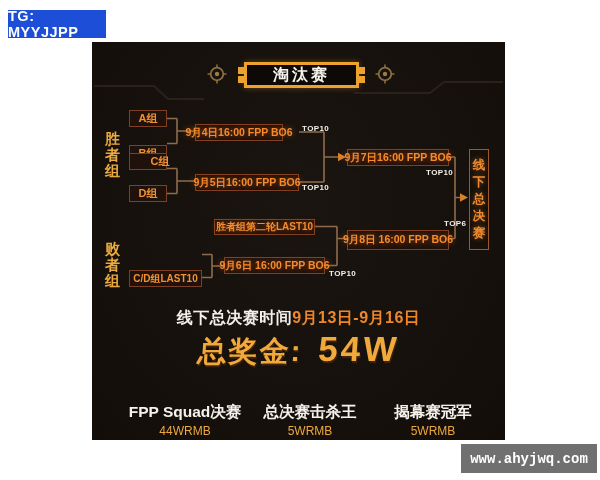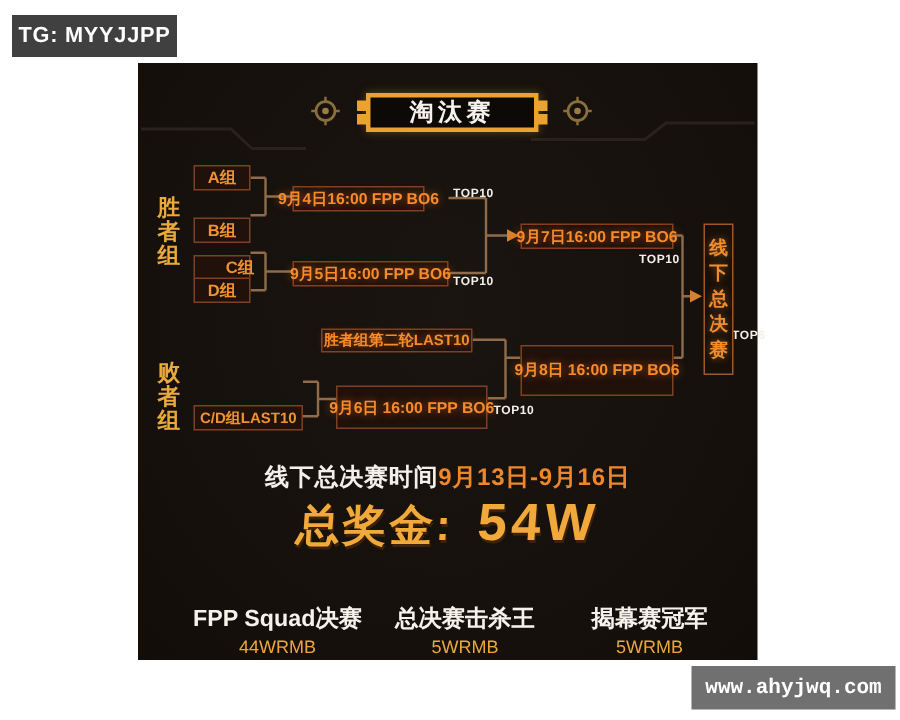--- a/index.html
+++ b/index.html
@@ -3,22 +3,22 @@
 <meta charset="utf-8">
 <style>
   * { margin:0; padding:0; box-sizing:border-box; }
   html,body { width:600px; height:480px; }
   body {
     position:relative; background:#ffffff; overflow:hidden;
     font-family:"Liberation Sans","DejaVu Sans",sans-serif;
   }
   
   .tg-badge {
-    position:absolute; left:8px; top:10px; width:110px; height:28px;
-    background:#404040; color:#fdfdfd; font-size:14.5px; font-weight:bold;
+    position:absolute; left:8px; top:10px; width:98px; height:28px;
+    background:#1d4ed8; color:#fdfdfd; font-size:14.5px; font-weight:bold;
     letter-spacing:.5px; display:flex; align-items:center; justify-content:center;
   }
   
   .panel {
     position:absolute; left:92px; top:42px; width:413px; height:398px;
     background:radial-gradient(ellipse at 50% 40%, #1a1510 0%, #15100c 70%, #120d09 100%);
   }
   
   .title-box {
     position:absolute; left:152px; top:20px; width:115px; height:26px;
@@ -39,39 +39,39 @@
   }
   .winners-label { left:10px; top:89px; }
   .losers-label { left:10px; top:199px; }
   
   .gbox, .mbox {
     position:absolute; display:flex; align-items:center; justify-content:center;
     border:1.5px solid #7e4024; background:#20110b; white-space:nowrap;
   }
   .gbox { width:38px; height:17px; color:#f09233; font-size:11px; font-weight:bold; }
   .g-a { left:37px; top:68px; } .g-b { left:37px; top:103px; }
-  .g-c { left:37px; top:128px;padding-left:24px; } .g-d { left:37px; top:143px; }
+  .g-c { left:37px; top:111px;padding-left:24px; } .g-d { left:37px; top:143px; }
   .mbox {
     color:#f78b2b; font-size:10.5px; font-weight:bold;
     text-shadow:0 0 6px rgba(244,120,30,.55);
   }
   .m-r1a { left:103px; top:82px; width:88px; height:17px; }
   .m-r1b { left:103px; top:132px; width:104px; height:17px; }
   .m-wfinal { left:255px; top:107px; width:102px; height:17px; }
   .m-lentry { left:122px; top:177px; width:101px; height:16px; font-size:10px; }
-  .m-lr1 { left:132px; top:215px; width:101px; height:29px; }
-  .m-lfinal { left:255px; top:188px; width:102px; height:34px; }
+  .m-lr1 { left:132px; top:215px; width:101px; height:17px; }
+  .m-lfinal { left:255px; top:188px; width:102px; height:20px; }
   .lgbox { width:73px; height:17px; font-size:10px; color:#f09233; }
   .lg-ab { left:37px; top:205px; } .lg-cd { left:37px; top:228px; }
   .tag {
     position:absolute; color:#f4efe7; font-size:8px; font-weight:bold; letter-spacing:.4px;
   }
   .t-1 { left:210px; top:82px; } .t-2 { left:210px; top:141px; }
   .t-3 { left:334px; top:126px; } .t-4 { left:237px; top:227px; }
-  .t-6 { left:352px; top:177px;margin-left:44px; }
+  .t-6 { left:352px; top:177px; }
   
   .grand-final {
     position:absolute; left:377px; top:107px; width:20px; height:101px;
     border:1.5px solid #9a5a2c; background:#17100a;
     display:flex; align-items:center; justify-content:center;
   }
   .grand-final .vtext {
     color:#f08c2e; font-size:12.5px; font-weight:bold; width:1.1em;
     line-height:1.35; word-break:break-all; text-align:center;
     text-shadow:0 0 5px rgba(240,140,46,.5);

